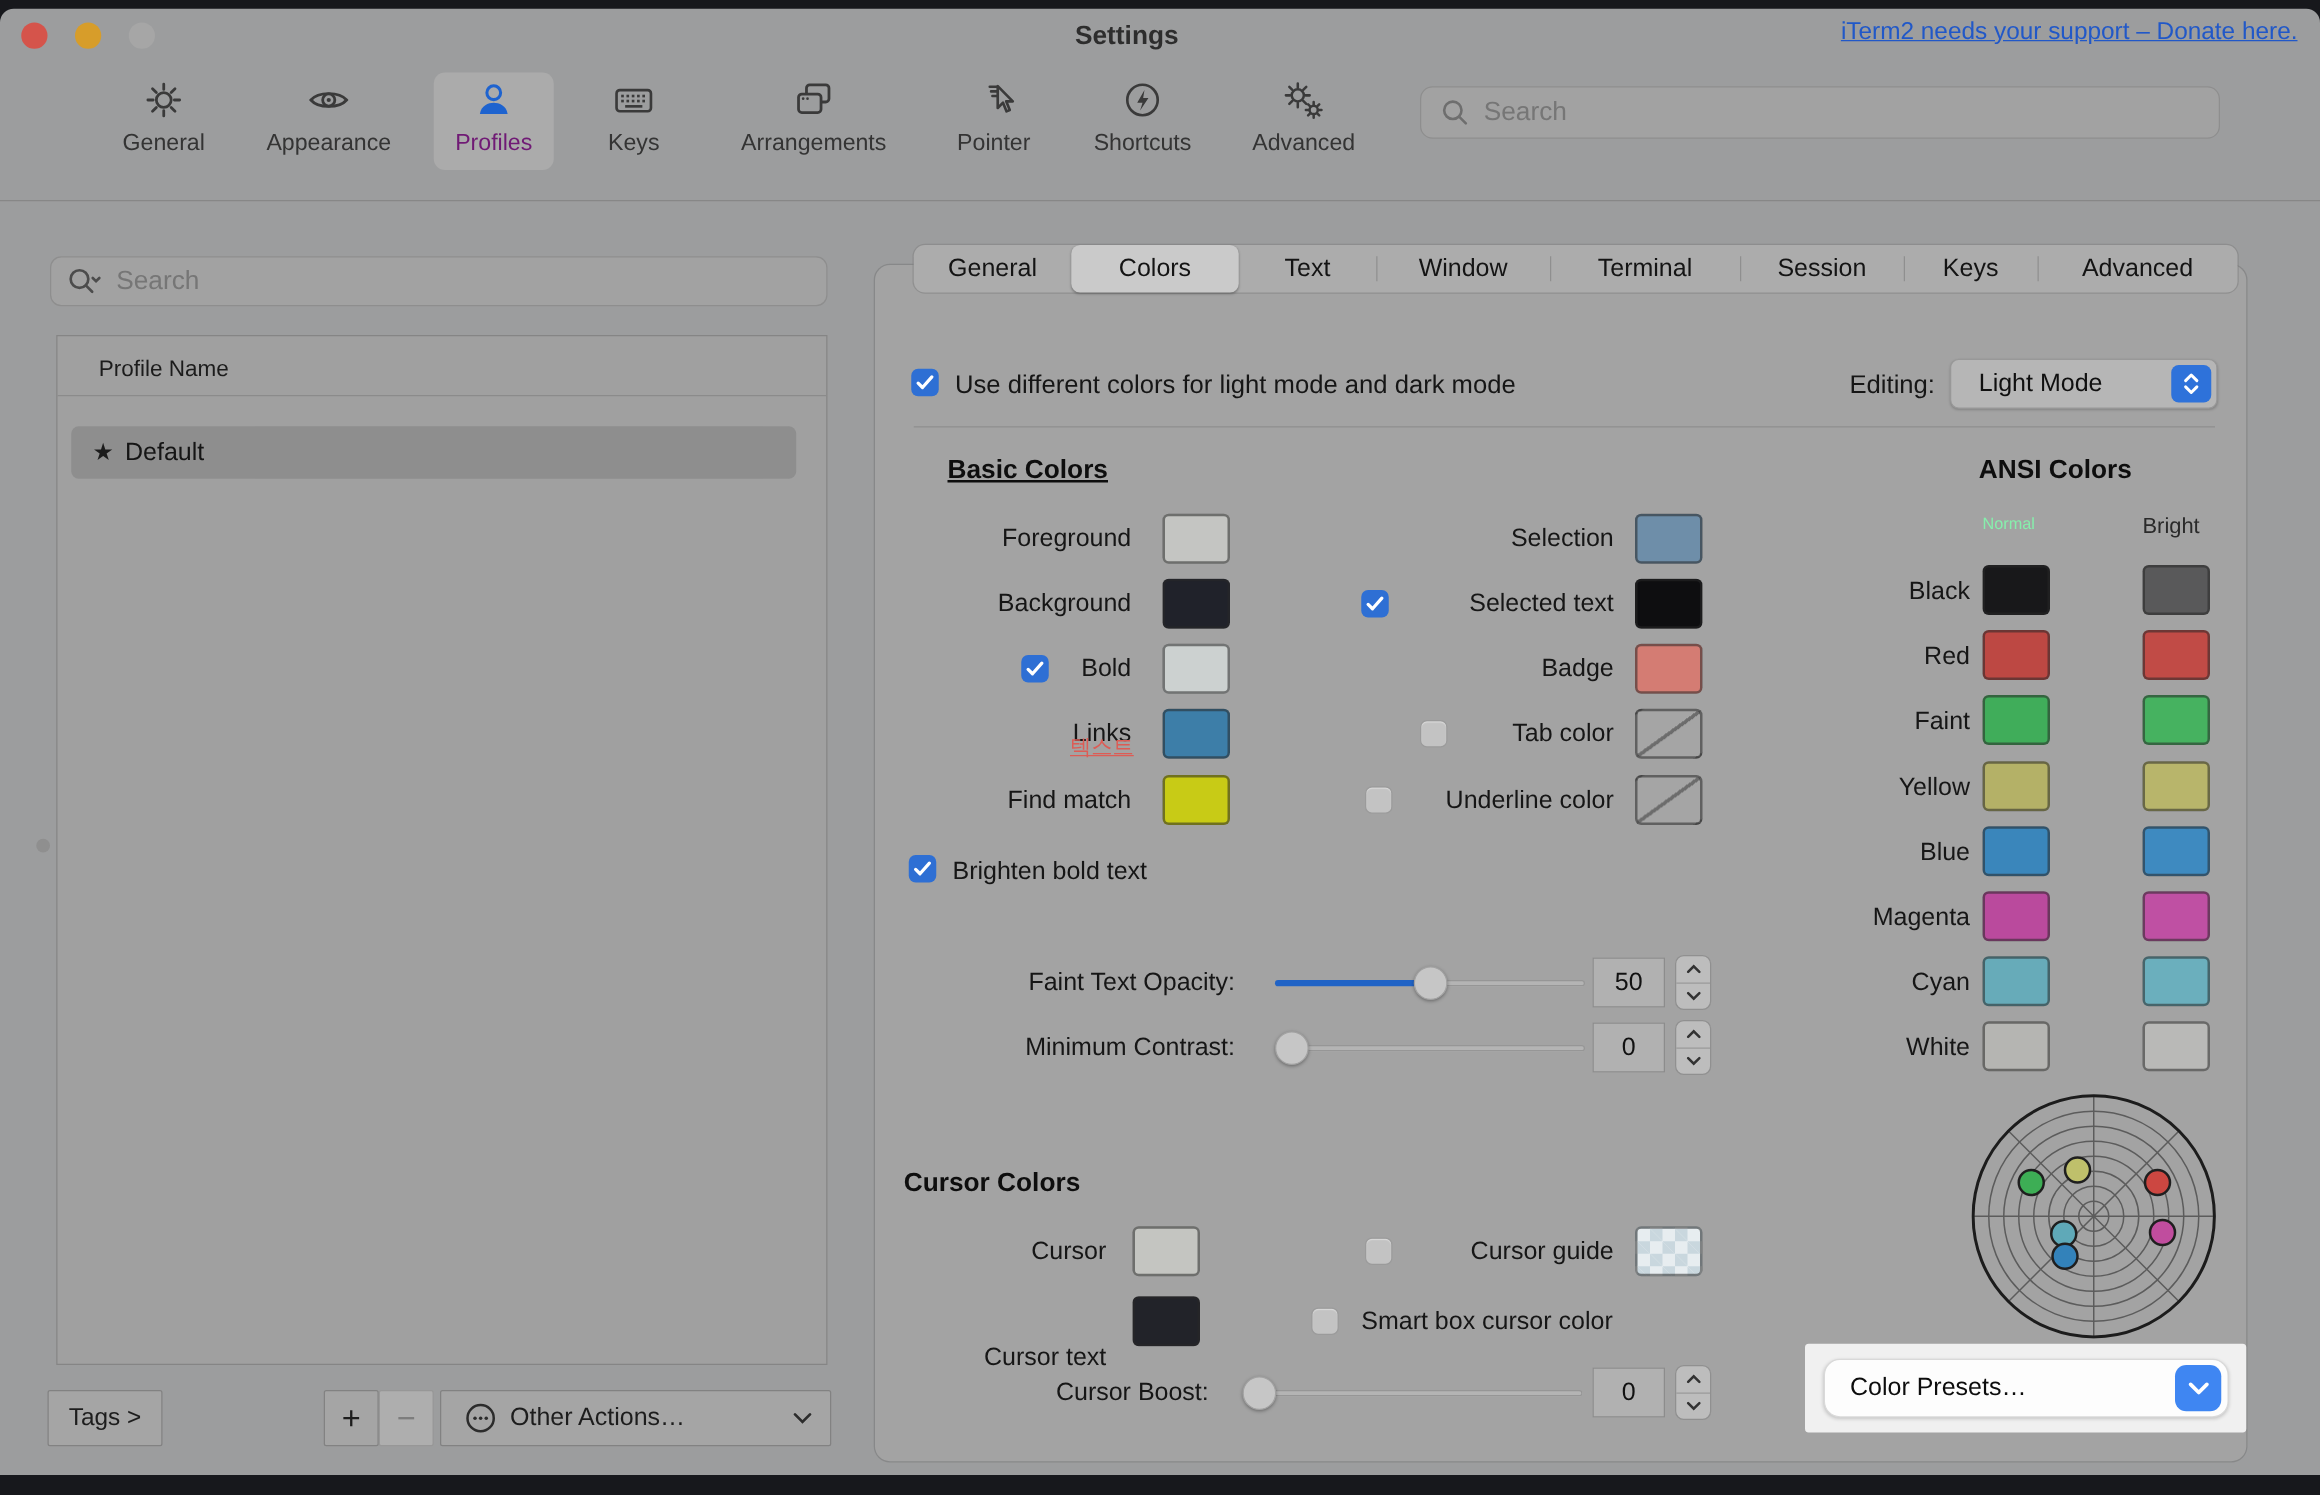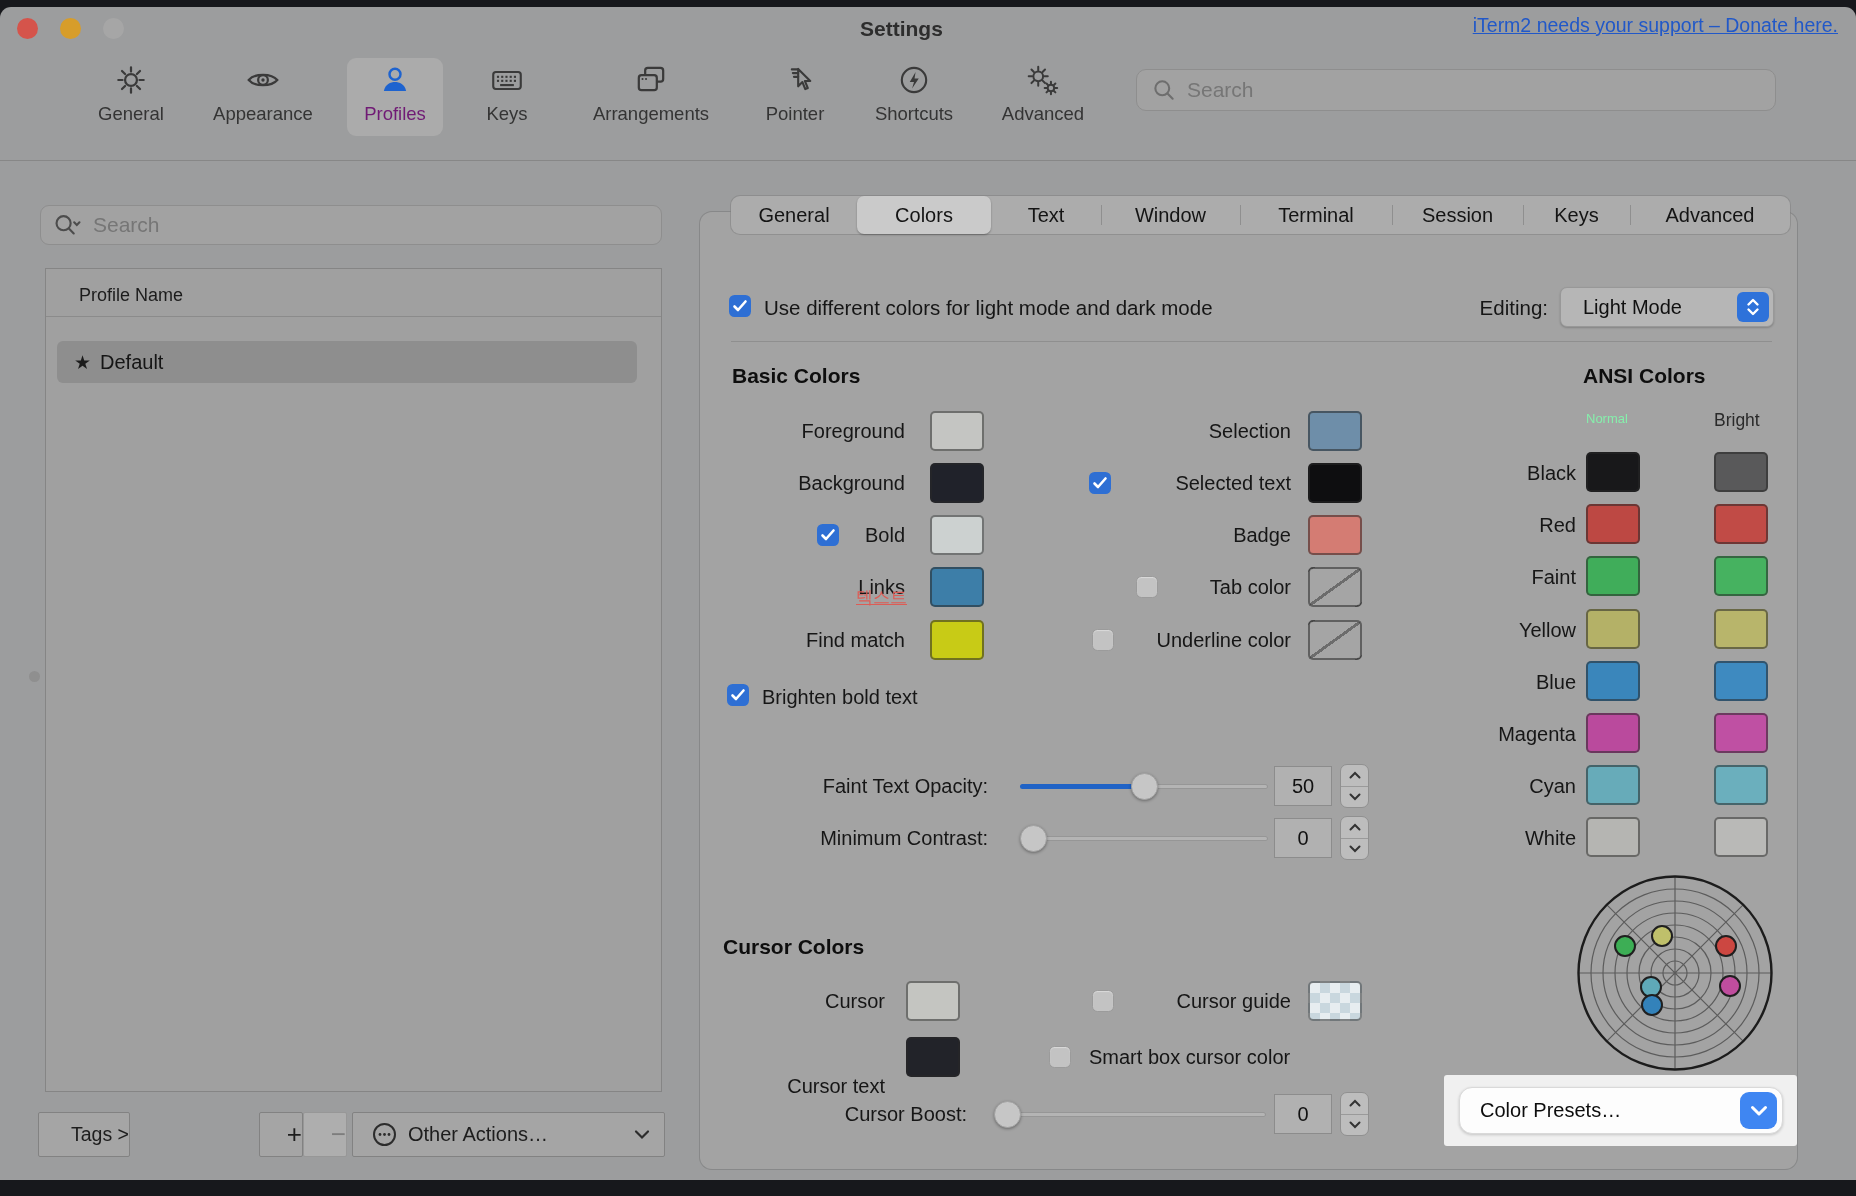--- a/index.html
+++ b/index.html
@@ -19,21 +19,21 @@
   .tb-item.sel{background:#ababab;}
   .tb-item.sel .tl{color:#701a75;}
   .searchbox{position:absolute;box-sizing:border-box;border:1.5px solid #8e8e8e;border-radius:10px;background:#a2a2a2;display:flex;align-items:center;}
   .searchbox input{border:none;outline:none;background:transparent;font-size:21px;color:#333;width:80%;
     font-family:"Liberation Sans","DejaVu Sans",sans-serif;}
   .searchbox input::placeholder{color:#767676;}
   .divline{position:absolute;background:#878787;height:1px;}
   
   .table{position:absolute;left:45px;top:268px;width:617px;height:824px;background:#a0a0a0;border:1px solid #858585;box-sizing:border-box;}
   .sel-row{position:absolute;left:11px;top:72px;width:580px;height:42px;background:#8e8e8e;border-radius:6px;display:flex;align-items:center;}
-  .btn{position:absolute;box-sizing:border-box;background:#a5a5a5;border:1px solid #828282;display:flex;align-items:center;justify-content:flex-end;font-size:19.5px;color:#1d1d1d;border-radius:2px;}
+  .btn{position:absolute;box-sizing:border-box;background:#a5a5a5;border:1px solid #828282;display:flex;align-items:center;justify-content:center;font-size:19.5px;color:#1d1d1d;border-radius:2px;}
   
   .panel{position:absolute;left:700px;top:212px;width:1097px;height:957px;background:#a3a3a3;border-radius:12px;box-shadow:0 0 0 1px rgba(110,110,110,.45);}
   .tabbar{position:absolute;left:731px;top:196px;width:1059px;height:38px;background:#acacac;border-radius:9px;display:flex;box-shadow:0 0 0 1px rgba(125,125,125,.5);}
   .seg{position:relative;display:flex;align-items:center;justify-content:center;font-size:20px;color:#141414;cursor:default;}
   .seg:not(:first-child)::before{content:"";position:absolute;left:0;top:9px;bottom:9px;width:1px;background:#8f8f8f;}
   .seg.sel{background:#cacaca;border-radius:7px;box-shadow:0 1px 2px rgba(0,0,0,.3);}
   .seg.sel::before,.seg.sel + .seg::before{display:none;}
   
   .cb{position:absolute;width:22px;height:22px;border-radius:5.5px;box-sizing:border-box;}
   .cb.on{background:#2e6fd4;}
@@ -262,21 +262,21 @@
   <div class="popup" style="left:1560px;top:287px;width:214px;height:40px;">
     <span class="pv">Light Mode</span>
     <span class="pbtn">
       <svg width="18" height="24" viewBox="0 0 18 24" fill="none" stroke="#fff" stroke-width="2.4" stroke-linecap="round" stroke-linejoin="round">
         <path d="M4.5 9.5 9 5l4.5 4.5M4.5 14.5 9 19l4.5-4.5"></path>
         </svg>
       </span>
   </div>
   <div class="divline" style="left:731px;top:341px;width:1041px;background:#8f8f8f;"></div>
 
-  <div class="lbl bold-h" style="left:732px;top:365px;">Basic Colors</div>
+  <div class="lbl bold-h" style="left:758px;top:365px;text-decoration:underline;">Basic Colors</div>
 
   <div class="lbl r" style="left:700px;top:421px;width:205px;">Foreground</div>
   <div class="sw" style="left: 930px; top: 411px; background: rgb(196, 197, 194);"></div>
   <div class="lbl r" style="left:700px;top:473px;width:205px;">Background</div>
   <div class="sw" style="left: 930px; top: 463px; background: rgb(32, 34, 42);"></div>
   <span class="cb on" style="left:817px;top:524px;">
     <svg width="22" height="22" viewBox="0 0 22 22" fill="none" stroke="#fff" stroke-width="2.6" stroke-linecap="round" stroke-linejoin="round">
         <path d="M5.5 11.5l3.5 3.5 7.5-8.5"></path>
       </svg>
     </span>

